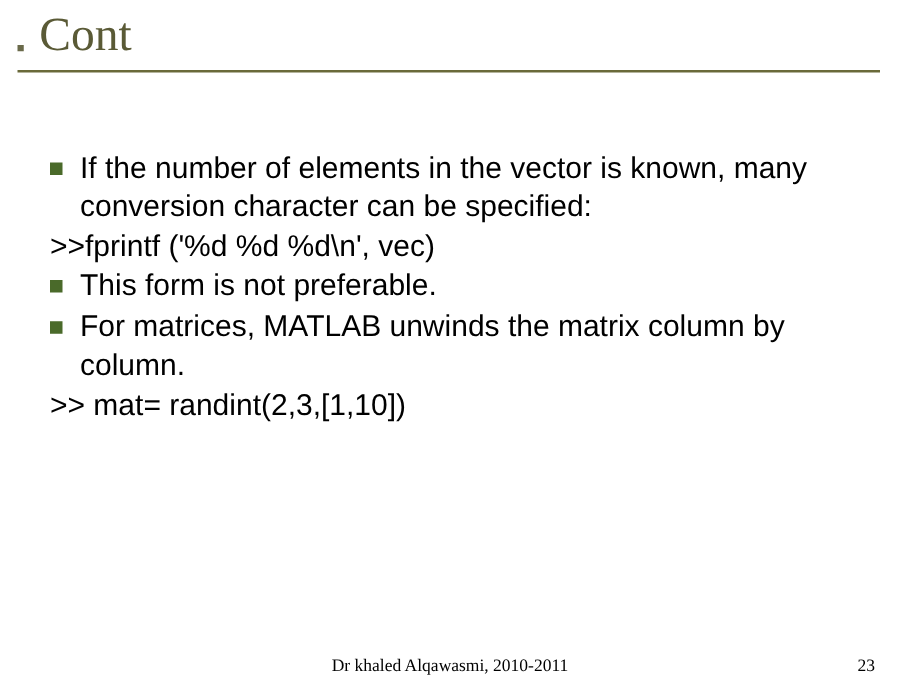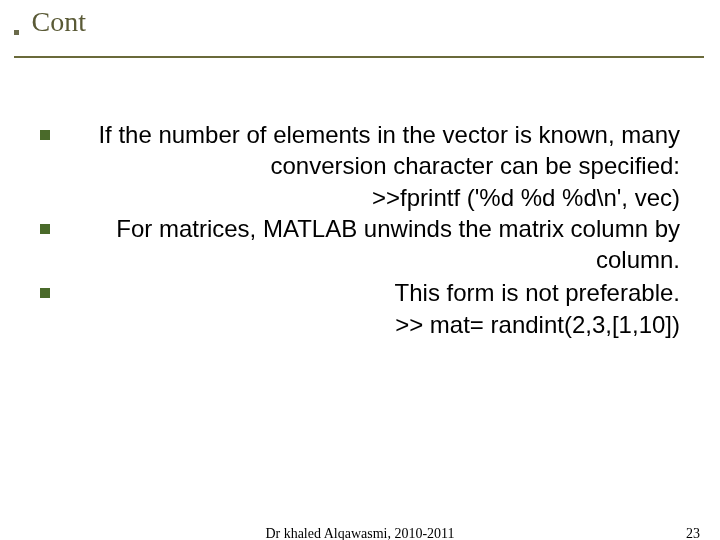--- a/index.html
+++ b/index.html
@@ -20,42 +20,41 @@
     width: 5px;
     height: 5px;
     background: #6a6a4a;
     vertical-align: middle;
     margin-right: 8px;
     position: relative;
     top: 10px;
   }
   .title-text {
     font-family: Garamond, "Times New Roman", serif;
-    font-size: 28px;
+    font-size: 38px;
     color: #5a5a36;
     display: inline-block;
     vertical-align: middle;
   }
   .title-underline {
     position: absolute;
     left: 14px;
     top: 56px;
     width: 690px;
     height: 2px;
     background: #6a6a3a;
   }
   .body {
     position: absolute;
     top: 120px;
     left: 40px;
     width: 640px;
     font-size: 24px;
     line-height: 1.28;
     color: #000;
-    text-align: right;
   }
   .item {
     display: flex;
     align-items: flex-start;
     margin-bottom: 2px;
   }
   .bullet {
     width: 10px;
     height: 10px;
     background: #4a6a2a;
@@ -99,26 +98,26 @@
 
     <div class="item">
       <div class="bullet"></div>
       <div class="item-text">If the number of elements in the vector is known, many conversion character can be specified:</div>
     </div>
 
     <div class="noflex">&gt;&gt;fprintf ('%d %d %d\n', vec)</div>
 
     <div class="item">
       <div class="bullet"></div>
-      <div class="item-text">For matrices, MATLAB unwinds the matrix column by column.</div>
+      <div class="item-text">This form is not preferable.</div>
     </div>
 
     <div class="item">
       <div class="bullet"></div>
-      <div class="item-text">This form is not preferable.</div>
+      <div class="item-text">For matrices, MATLAB unwinds the matrix column by column.</div>
     </div>
 
     <div class="noflex mono">&gt;&gt; mat= randint(2,3,[1,10])</div>
 
   </div>
 
   <div class="footer">
     <div class="footer-center">Dr khaled Alqawasmi, 2010-2011</div>
     <div class="footer-right">23</div>
   </div>

